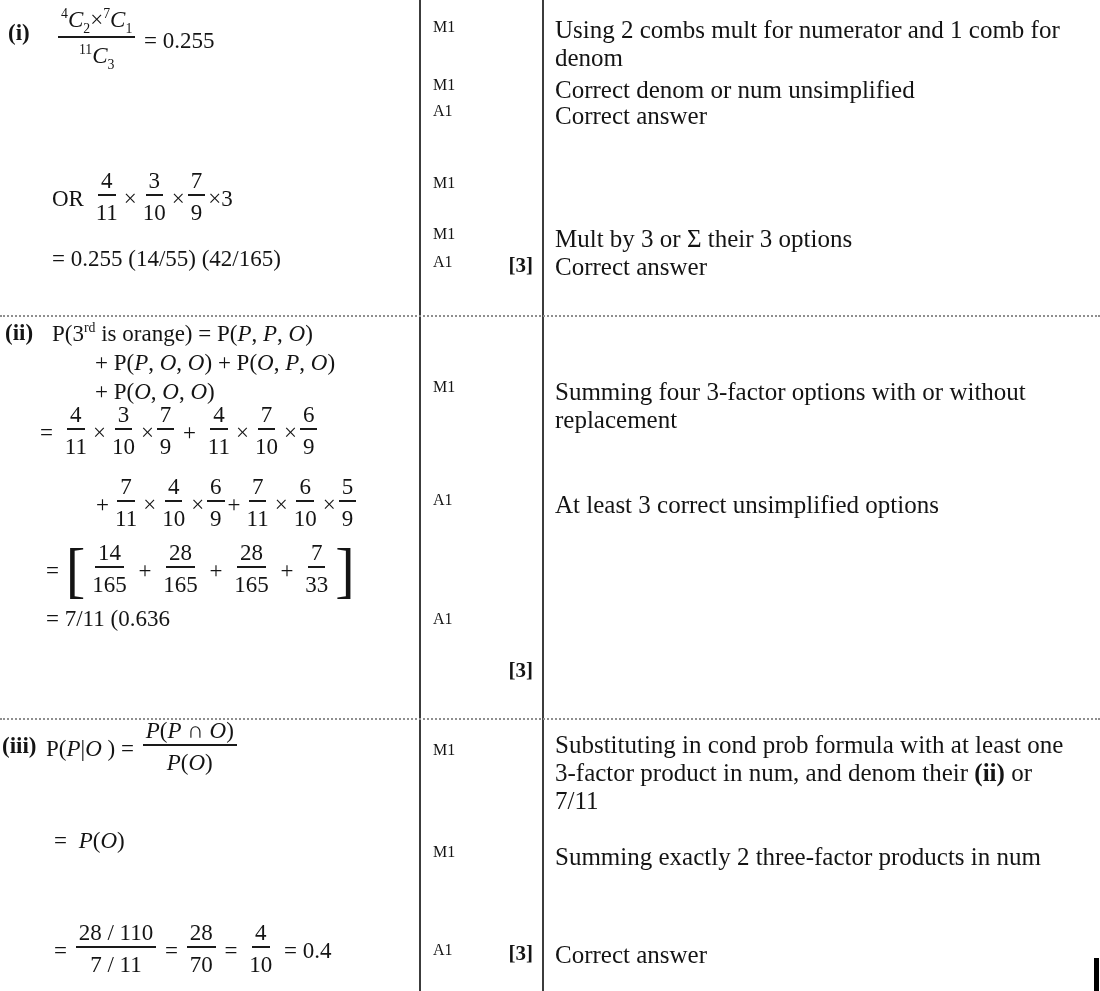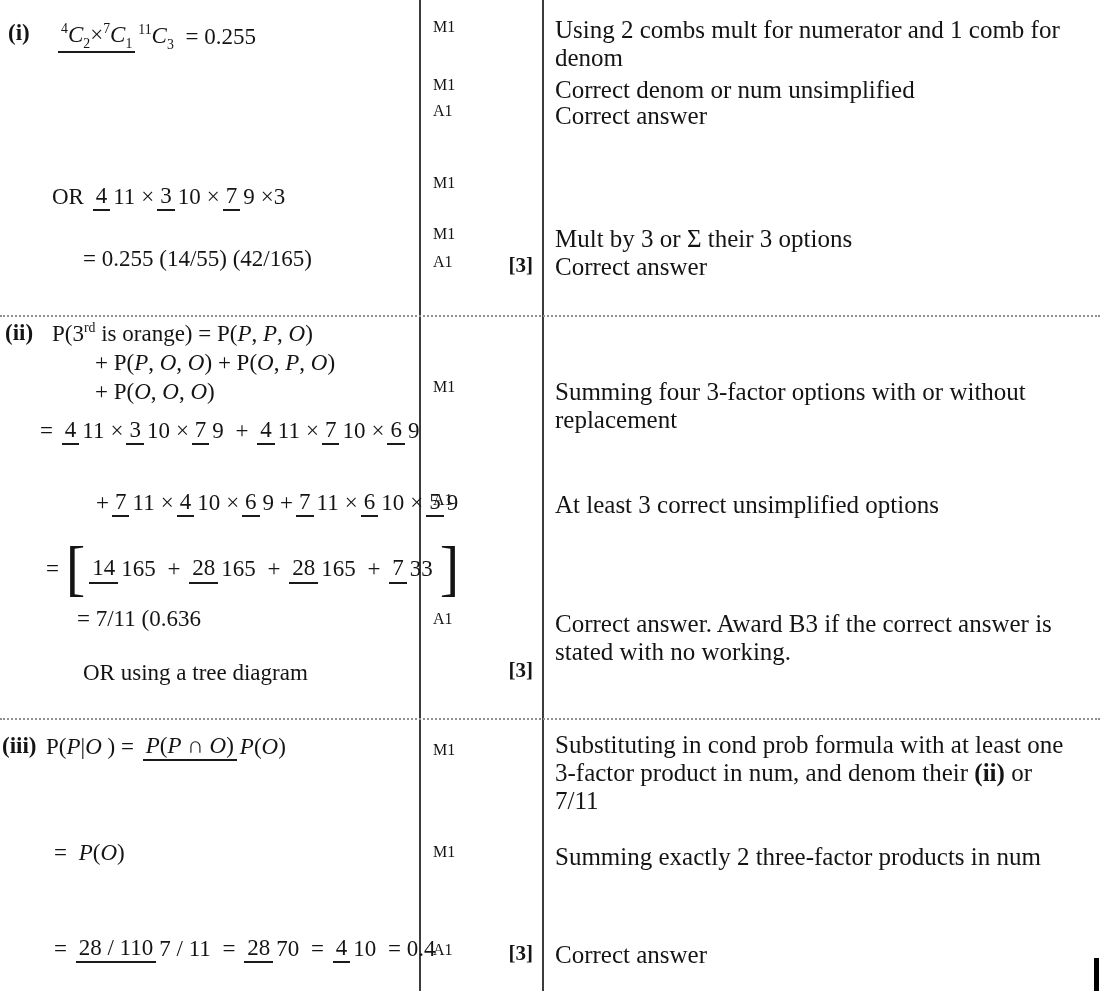--- a/index.html
+++ b/index.html
@@ -6,28 +6,28 @@
   .page {
     position:relative; width:1100px; height:991px; background:#ffffff;
     font-family:"Liberation Serif", serif; color:#141414; overflow:hidden;
   }
   .abs { position:absolute; white-space:nowrap; }
   .vline { position:absolute; top:0; height:991px; width:2px; background:#3c3c3c; }
   .hsep { position:absolute; left:0; width:1100px; height:0; border-top:2px dotted #8f8f8f; }
   .plabel { font-weight:bold; font-size:23px; }
   .math { font-size:23px; display:flex; align-items:center; }
   .math .run { white-space:pre; }
-  .mathtext { font-size:23px;margin-left:31px; }
+  .mathtext { font-size:23px; }
   .mark { font-size:16px; }
   .total { font-size:21px; font-weight:bold; width:100px; text-align:right; }
   .note { font-size:25px; line-height:28px; width:514px; white-space:normal; }
   .note .run { white-space:normal; }
-  .frac { display:inline-flex; align-items:center; text-align:center; margin:0 3px; line-height:1.15; }
+  .frac { display:inline-flex; flex-direction:column; align-items:center; text-align:center; margin:0 3px; line-height:1.15; }
   .frac .num { border-bottom:2px solid #1a1a1a; padding:0 3px; }
-  .frac .den { padding:16px 3px; }
+  .frac .den { padding:4px 3px; }
   .it { font-style:italic; }
   .b { font-weight:bold; }
   sup { font-size:60%; }
   sub { font-size:60%; }
   .bigbr { display:inline-block; font-size:255%; font-weight:normal; line-height:1; margin:0 1px; transform:scaleY(1.06); }
   .cursor { position:absolute; background:#000; }
 </style>
 </head>
 <body>
 
@@ -173,30 +173,28 @@
         <span class="den">165</span>
       </span>
       <span class="run"> + </span>
       <span class="frac">
         <span class="num">7</span>
         <span class="den">33</span>
       </span>
       <span class="bigbr">]</span>
     </div>
   <div class="abs mathtext" style="left:46px; top:606px">= 7/11 (0.636</div>
-  <div class="abs mathtext" style="left:52px; top:660px">OR using a tree diagram</div>
 
   <div class="abs mark" style="left:433px; top:378px">M1</div>
   <div class="abs mark" style="left:433px; top:491px">A1</div>
   <div class="abs mark" style="left:433px; top:610px">A1</div>
   <div class="abs total" style="left:433px; top:658px">[3]</div>
 
   <div class="abs note" style="left:555px; top:378px">Summing four 3-factor options with or without replacement</div>
   <div class="abs note" style="left:555px; top:491px">At least 3 correct unsimplified options</div>
-  <div class="abs note" style="left:555px; top:610px">Correct answer. Award B3 if the correct answer is stated with no working.</div>
 
   <div class="abs plabel" style="left:2px; top:733px">(iii)</div>
   <div class="abs math" style="left:46px; top:718px">
       <span class="run">P(<span class="it">P</span>|<span class="it">O</span> ) = </span>
       <span class="frac">
         <span class="num"><span class="run"><span class="it">P</span>(<span class="it">P</span> ∩ <span class="it">O</span>)</span></span>
         <span class="den"><span class="run"><span class="it">P</span>(<span class="it">O</span>)</span></span>
       </span>
     </div>
   <div class="abs math" style="left:54px; top:824px">

